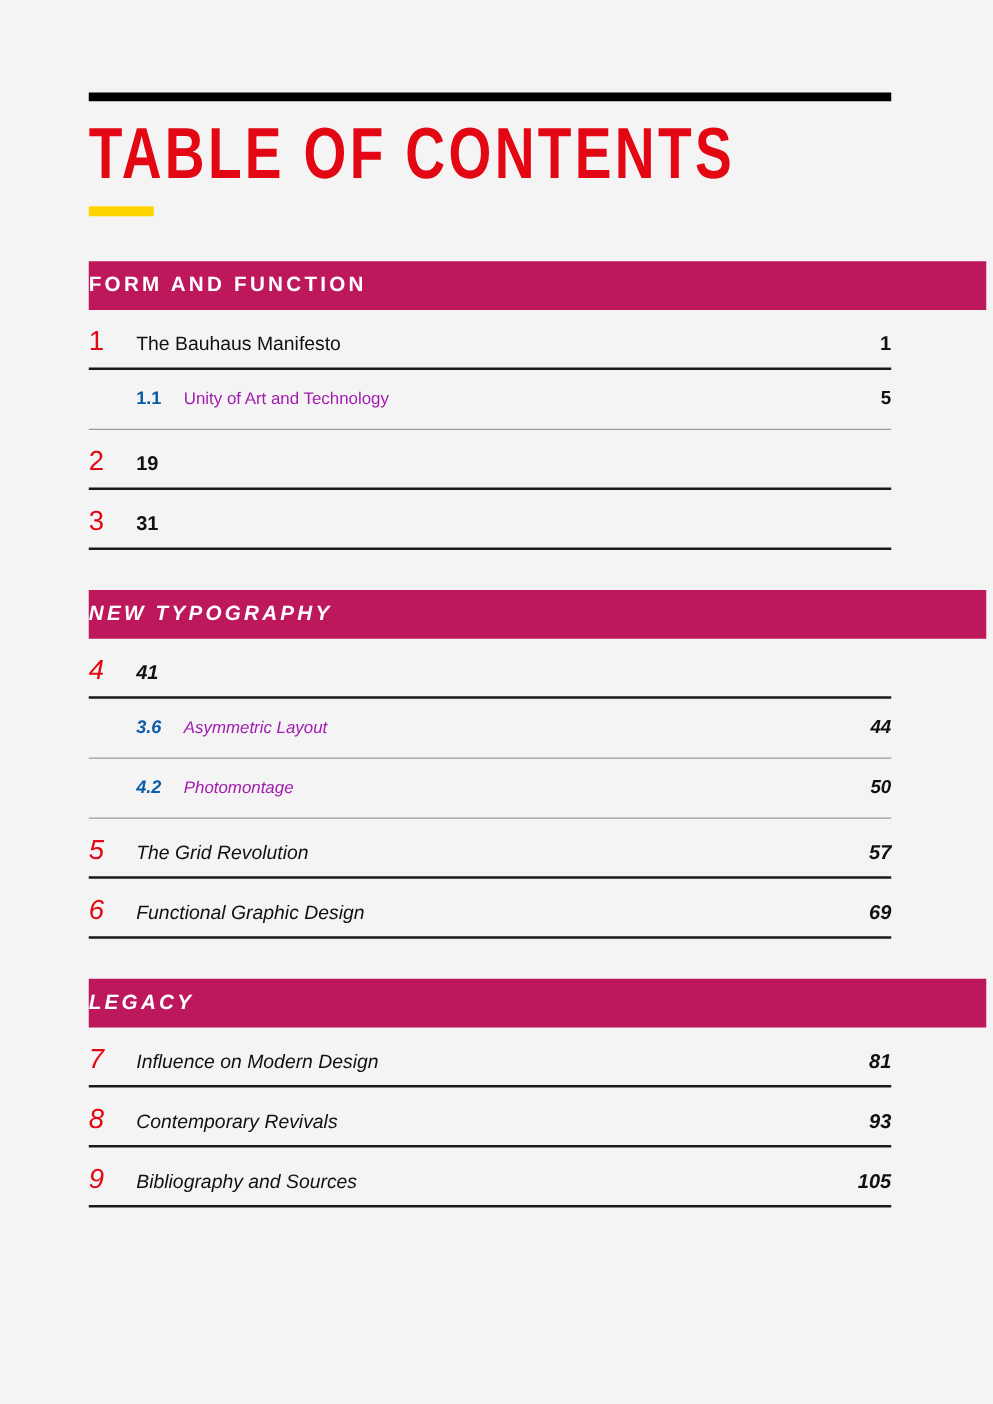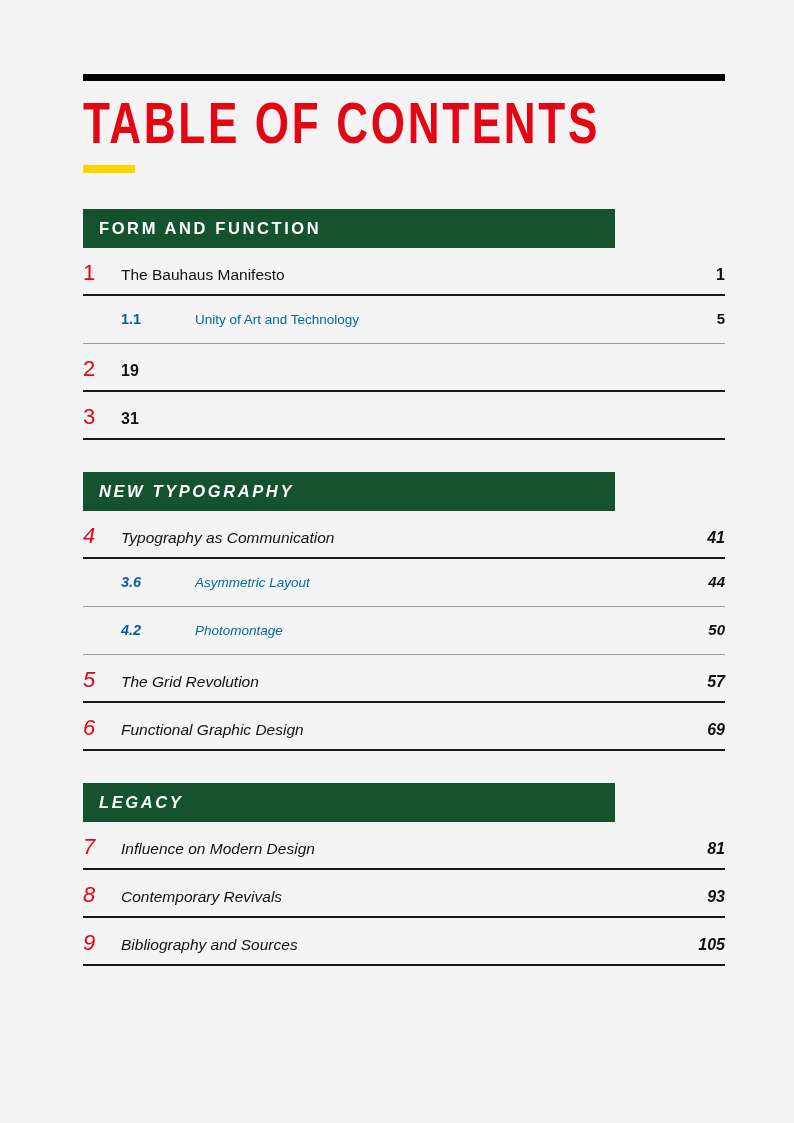--- a/index.html
+++ b/index.html
@@ -17,21 +17,21 @@
 
   .page {
     position: relative;
     width: 794px;
     height: 1123px;
     box-sizing: border-box;
   }
 
   .content {
     position: absolute;
-    left: 83px;
+    left: 71px;
     top: 0;
     width: 642px;
   }
 
   
   .rule-top {
     margin-top: 74px;
     width: 642px;
     height: 7px;
     background: #000000;
@@ -62,27 +62,26 @@
   
   .section {
     margin-top: 36px;
   }
   .section + .section {
     margin-top: 32px;
     font-style: italic;
   }
 
   .section-bar {
-    width: 532px;
+    width: 718px;
     height: 39px;
-    background: #14532d;
+    background: #be185d;
     display: flex;
     align-items: center;
     box-sizing: border-box;
-    padding-left: 16px;
   }
 
   .section-bar-label {
     color: #ffffff;
     font-size: 16.5px;
     font-weight: bold;
     letter-spacing: 2.6px;
     text-transform: uppercase;
     line-height: 1;
   }
@@ -132,23 +131,22 @@
     flex: 1 1 auto;
     line-height: 1;
   }
 
   .level-1 .entry-title {
     color: #111111;
     font-size: 15.5px;
   }
 
   .level-2 .entry-title {
-    color: #0369a1;
+    color: #a21caf;
     font-size: 13.5px;
-    margin-left: 36px;
   }
 
   .entry-page {
     flex: 0 0 auto;
     text-align: right;
     line-height: 1;
     color: #111111;
   }
 
   .level-1 .entry-page {
@@ -196,21 +194,20 @@
             <span class="entry-number">3</span>
             <span class="entry-page">31</span>
           </div>
         </div>
         <div class="section">
           <div class="section-bar">
             <span class="section-bar-label">NEW TYPOGRAPHY</span>
           </div>
           <div class="entry level-1">
             <span class="entry-number">4</span>
-            <span class="entry-title">Typography as Communication</span>
             <span class="entry-page">41</span>
           </div>
           <div class="entry level-2">
             <span class="entry-number">3.6</span>
             <span class="entry-title">Asymmetric Layout</span>
             <span class="entry-page">44</span>
           </div>
           <div class="entry level-2">
             <span class="entry-number">4.2</span>
             <span class="entry-title">Photomontage</span>

